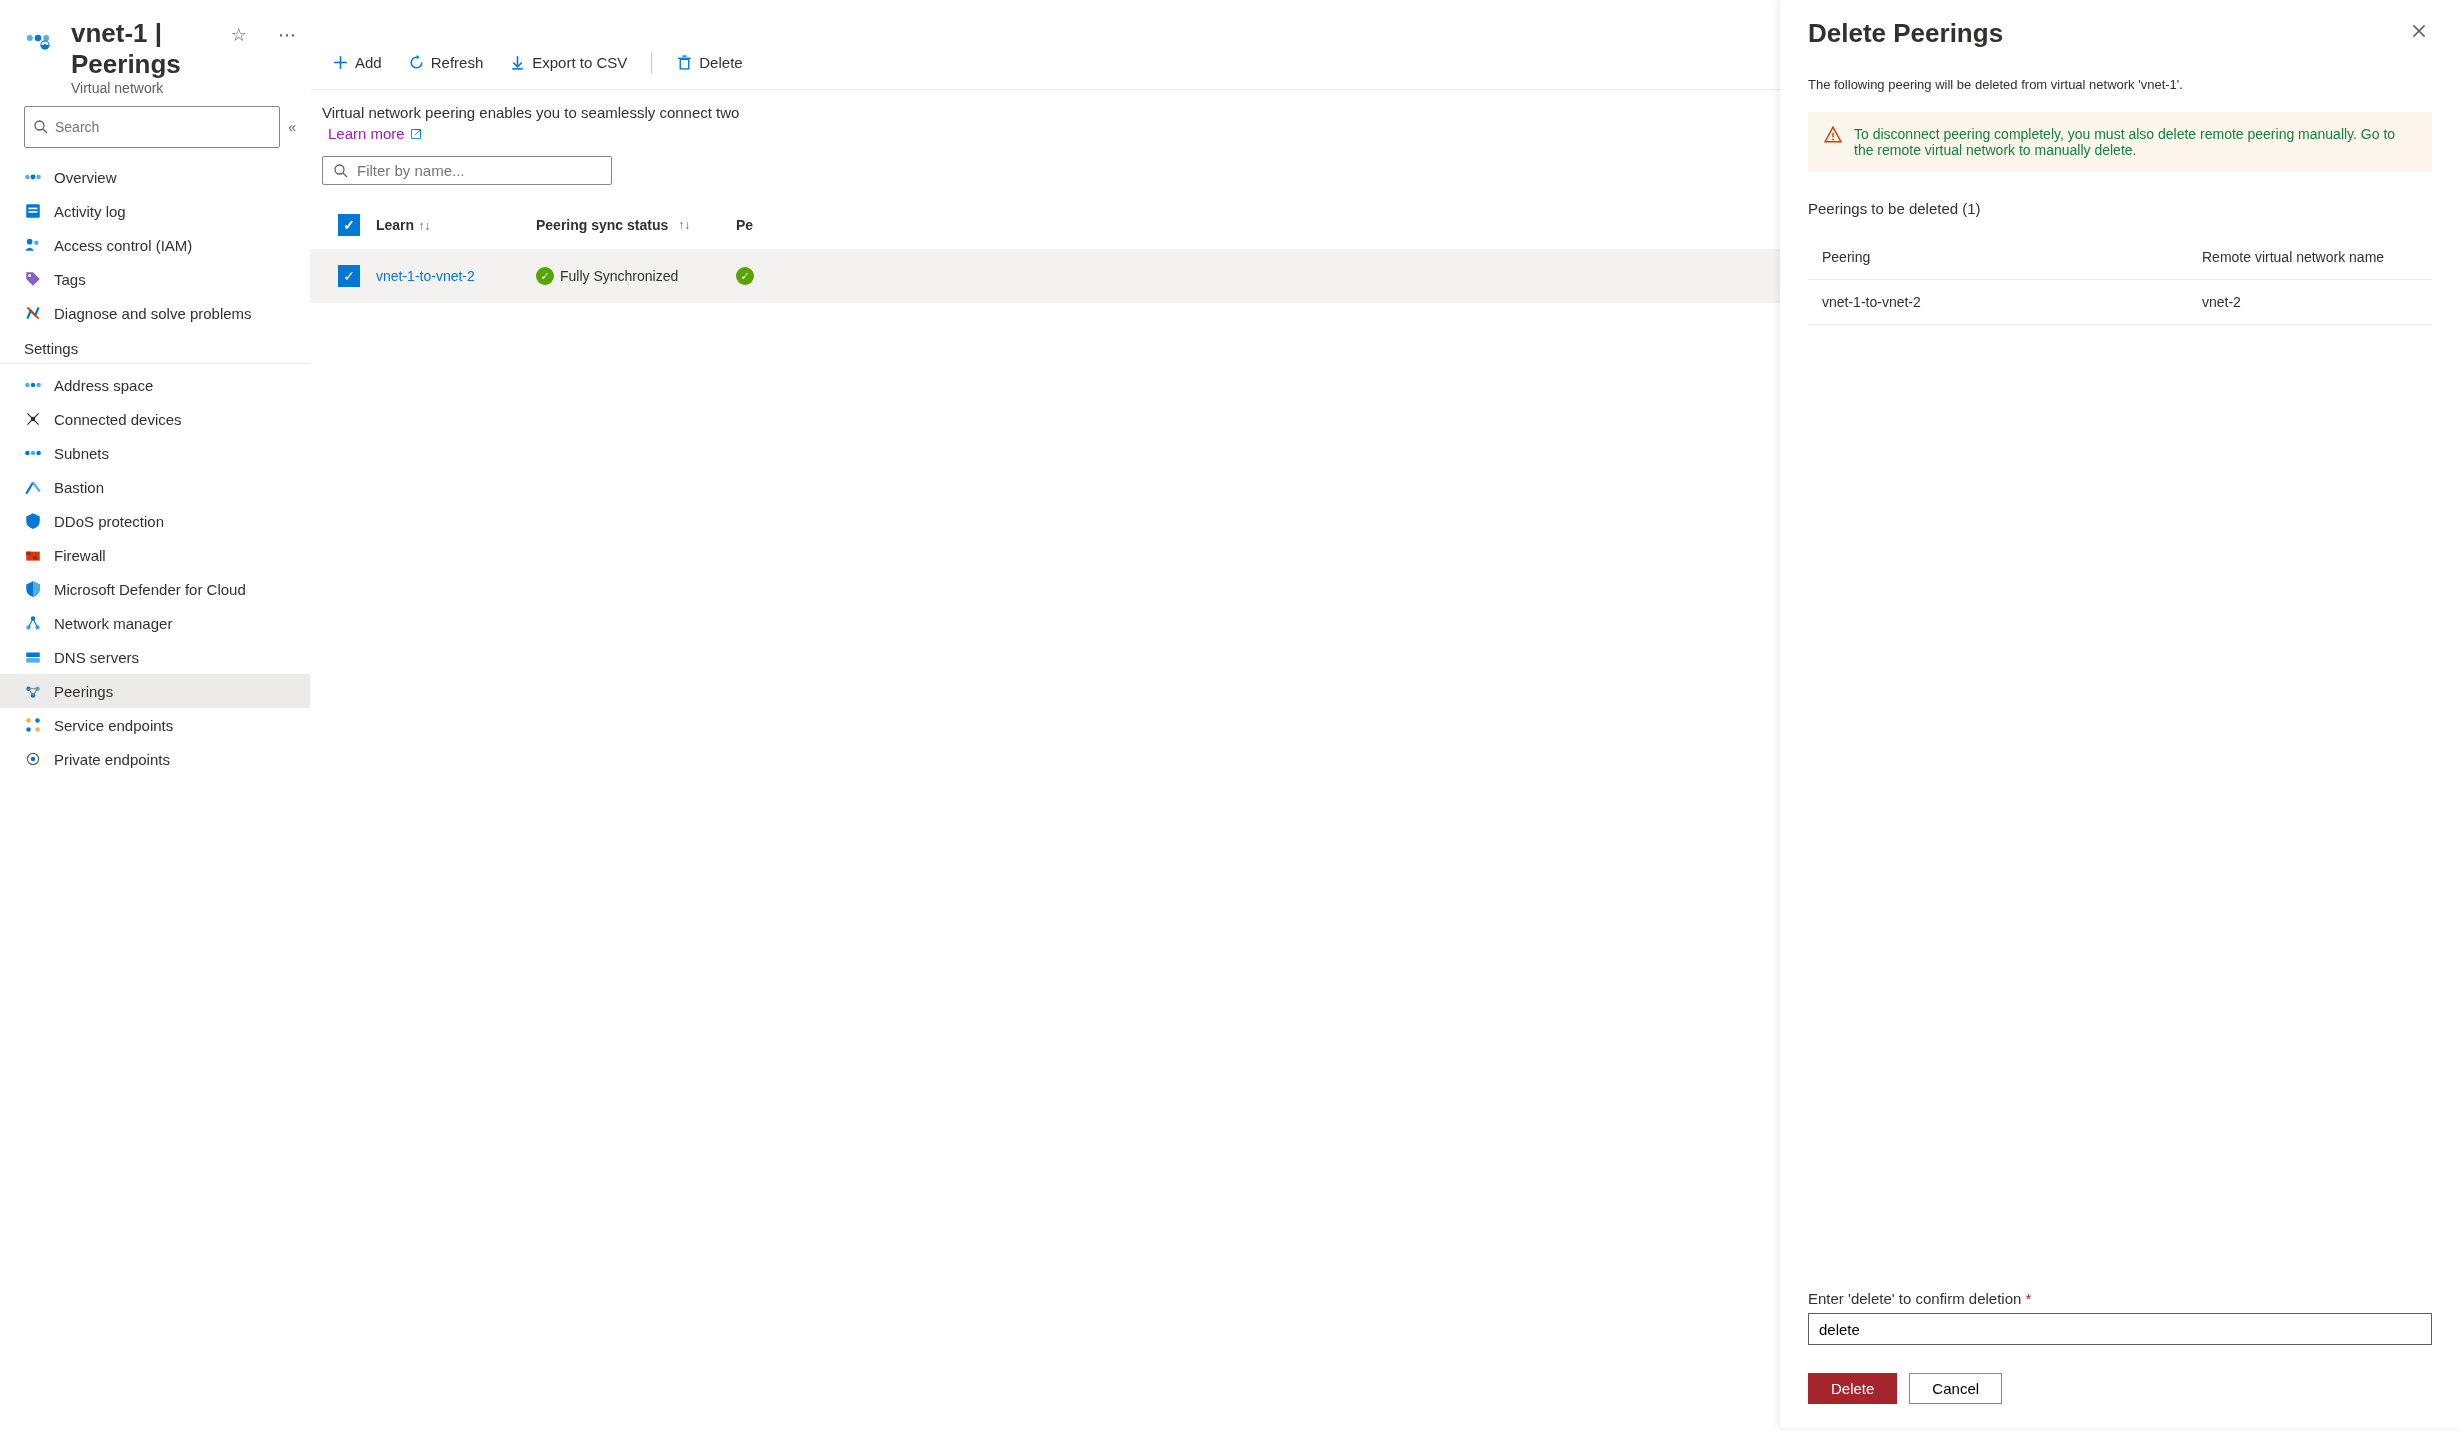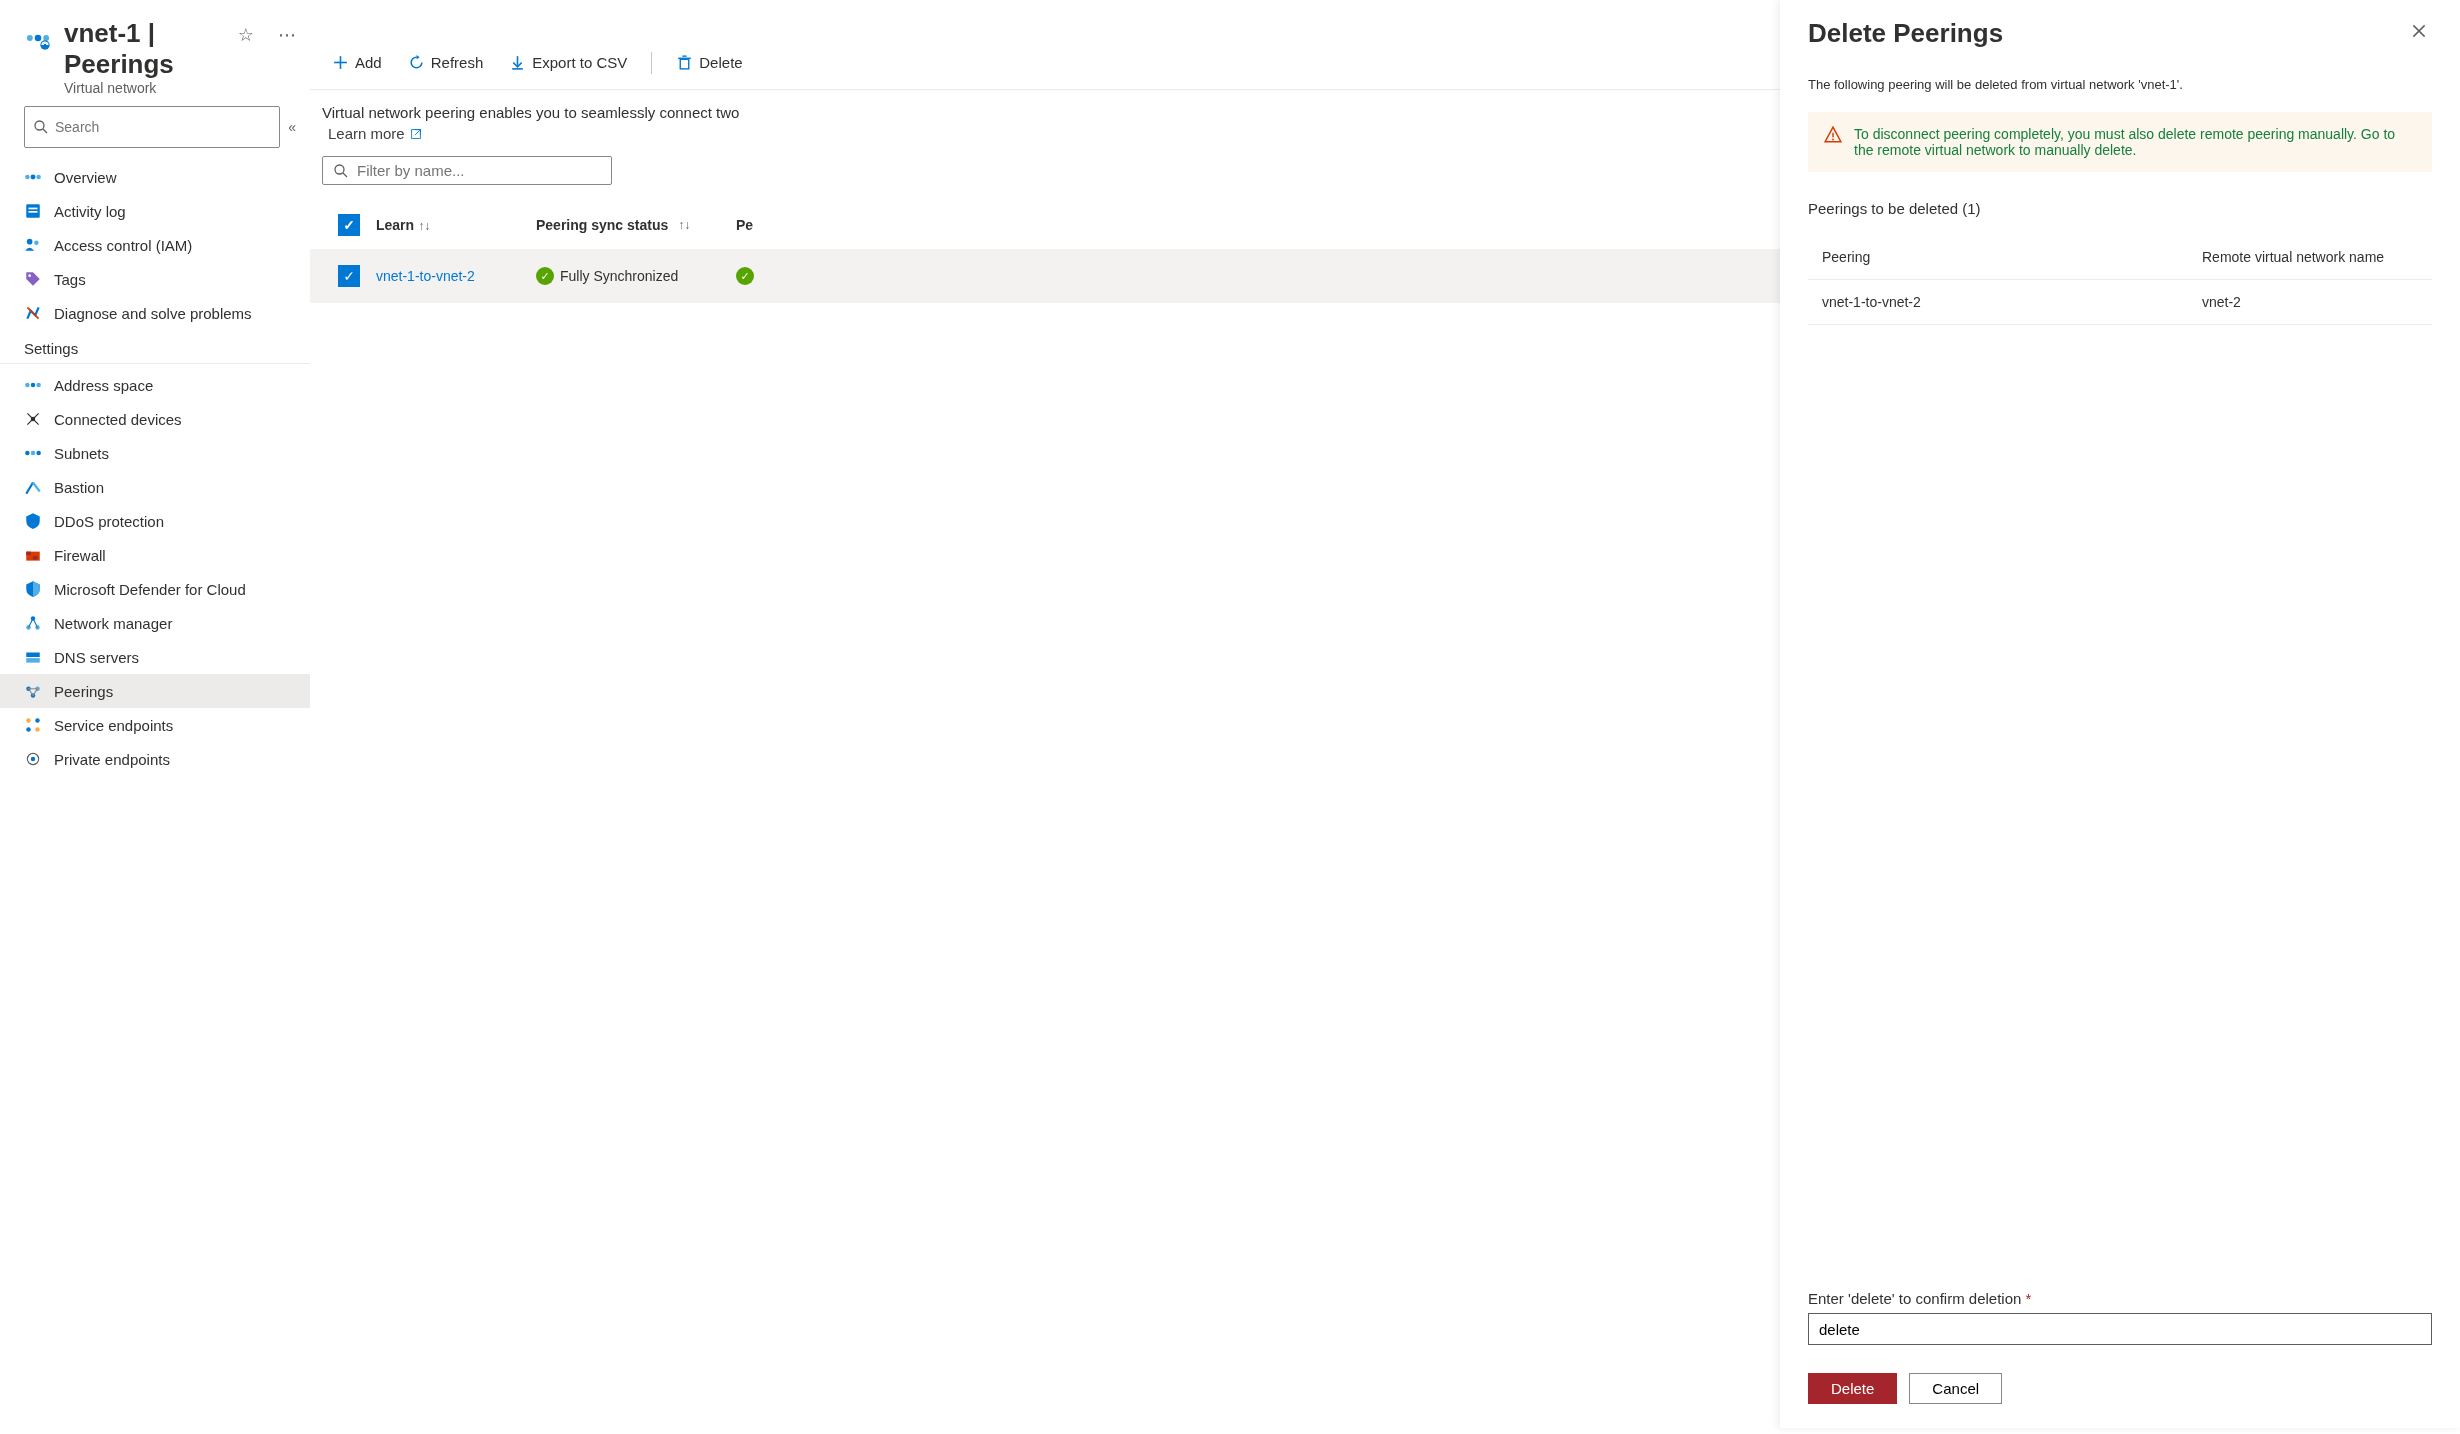--- a/index.html
+++ b/index.html
@@ -16,21 +16,21 @@
     .sidebar {
       width: 310px;
       border-right: none;
       padding: 0;
       overflow-y: auto;
     }
     .page-header {
       display: flex;
       align-items: flex-start;
       padding: 18px 8px 10px 24px;
-      gap: 12px;
+      gap: 19px;
     }
     .vnet-icon {
       width: 28px;
       height: 28px;
       margin-top: 6px;
       flex-shrink: 0;
     }
     .page-title-block { flex: 1; }
     .page-title {
       font-size: 26px;
@@ -113,21 +113,21 @@
     }
     .toolbar-btn svg { width: 17px; height: 17px; }
     .toolbar-sep { width: 1px; height: 22px; background: #c8c6c4; margin: 0 8px; }
     
     .info-text {
       padding: 14px 6px 0 12px;
       font-size: 15px;
       color: #323130;
     }
     .learn-more {
-      color: #404040;
+      color: #a21caf;
       padding: 4px 18px 14px;
       display: inline-flex;
       align-items: center;
       gap: 4px;
       font-size: 15px;
     }
     .filter-box {
       margin: 0 12px 16px;
       width: 290px;
       border: 1px solid #8a8886;

